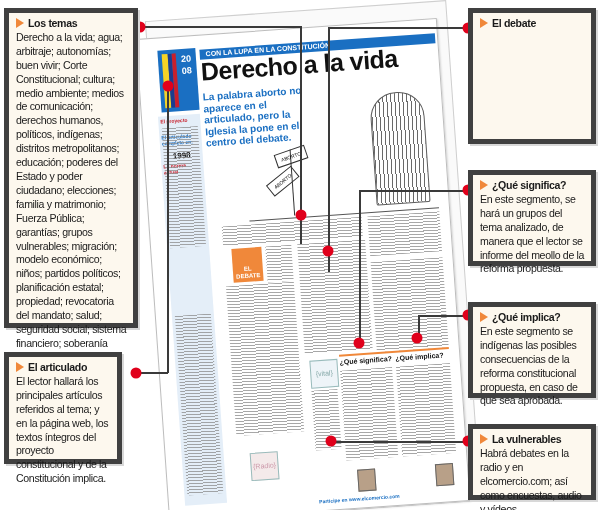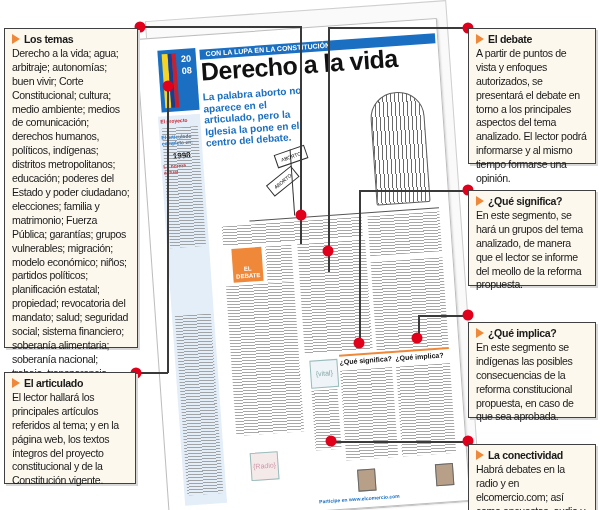--- a/index.html
+++ b/index.html
@@ -4,29 +4,28 @@
 <style>
   html, body { margin: 0; padding: 0; }
   body {
     width: 600px; height: 510px; position: relative; overflow: hidden;
     background: #ffffff;
     font-family: "Liberation Sans", "DejaVu Sans", sans-serif;
   }
   .callout {
     position: absolute;
     background: #fdf8ee;
-    border: 1px solid #404040;
+    border: 5px solid #404040;
     box-shadow: 2px 2px 0 #d8d8d8;
     padding: 4px 6px 17px 7px;
     font-size: 10.6px;
     line-height: 13.9px;
     color: #1a1a1a;
     letter-spacing: -0.35px;
     box-sizing: border-box;
-    margin-top: 20px;
   }
   .callout .ttl {
     font-weight: bold; display: block; margin-bottom: 0;
   }
   .callout .ttl .arrow {
     display: inline-block; width: 0; height: 0;
     border-top: 5px solid transparent; border-bottom: 5px solid transparent;
     border-left: 8px solid #f0883a;
     vertical-align: -1px; margin-right: 4px;
   }
@@ -193,36 +192,35 @@
 
 <div class="line" style="left:331px;top:441px;width:137px;height:1.5px;"></div>
 <div class="dot" style="left:468px;top:441px;"></div>
 <div class="dot" style="left:331px;top:441px;"></div>
 
 <div class="callout" style="left:4px;top:8px;width:134px;height:320px;">
   <span class="ttl"><span class="arrow"></span><span>Los temas</span></span>
   <span>Derecho a la vida; agua; arbitraje; autonomías; buen vivir; Corte Constitucional; cultura; medio ambiente; medios de comunicación; derechos humanos, políticos, indígenas; distritos metropolitanos; educación; poderes del Estado y poder ciudadano; elecciones; familia y matrimonio; Fuerza Pública; garantías; grupos vulnerables; migración; modelo económico; niños; partidos políticos; planificación estatal; propiedad; revocatoria del mandato; salud; seguridad social; sistema financiero; soberanía alimentaria; soberanía nacional; trabajo, transparencia social; voto.</span>
 </div>
 
-<div class="callout" style="left:4px;top:352px;width:132px;height:112px;">
+<div class="callout" style="left:4px;top:352px;width:118px;height:112px;">
   <span class="ttl"><span class="arrow"></span><span>El articulado</span></span>
-  <span>El lector hallará los principales artículos referidos al tema; y en la página web, los textos íntegros del proyecto constitucional y de la Constitución vigente.</span>
+  <span>El lector hallará los principales artículos referidos al tema; y en la página web, los textos íntegros del proyecto constitucional y de la Constitución implica.</span>
 </div>
 
 <div class="callout" style="left:468px;top:8px;width:128px;height:136px;">
   <span class="ttl"><span class="arrow"></span><span>El debate</span></span>
-  <span>A partir de puntos de vista y enfoques autorizados, se presentará el debate en torno a los principales aspectos del tema analizado. El lector podrá informarse y al mismo tiempo formarse una opinión.</span>
 </div>
 
 <div class="callout" style="left:468px;top:170px;width:128px;height:96px;">
   <span class="ttl"><span class="arrow"></span><span>¿Qué significa?</span></span>
   <span>En este segmento, se hará un grupos del tema analizado, de manera que el lector se informe del meollo de la reforma propuesta.</span>
 </div>
 
 <div class="callout" style="left:468px;top:302px;width:128px;height:96px;">
   <span class="ttl"><span class="arrow"></span><span>¿Qué implica?</span></span>
   <span>En este segmento se indígenas las posibles consecuencias de la reforma constitucional propuesta, en caso de que sea aprobada.</span>
 </div>
 
 <div class="callout" style="left:468px;top:424px;width:128px;height:76px;">
-  <span class="ttl"><span class="arrow"></span><span>La conectividad</span></span>
+  <span class="ttl"><span class="arrow"></span><span>La vulnerables</span></span>
   <span>Habrá debates en la radio y en elcomercio.com; así como encuestas, audio y vídeos.</span>
 </div>
 
 </body></html>

